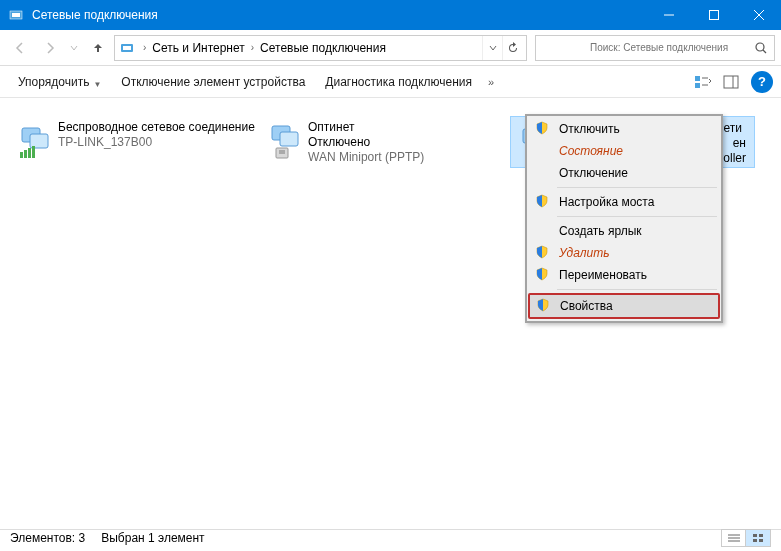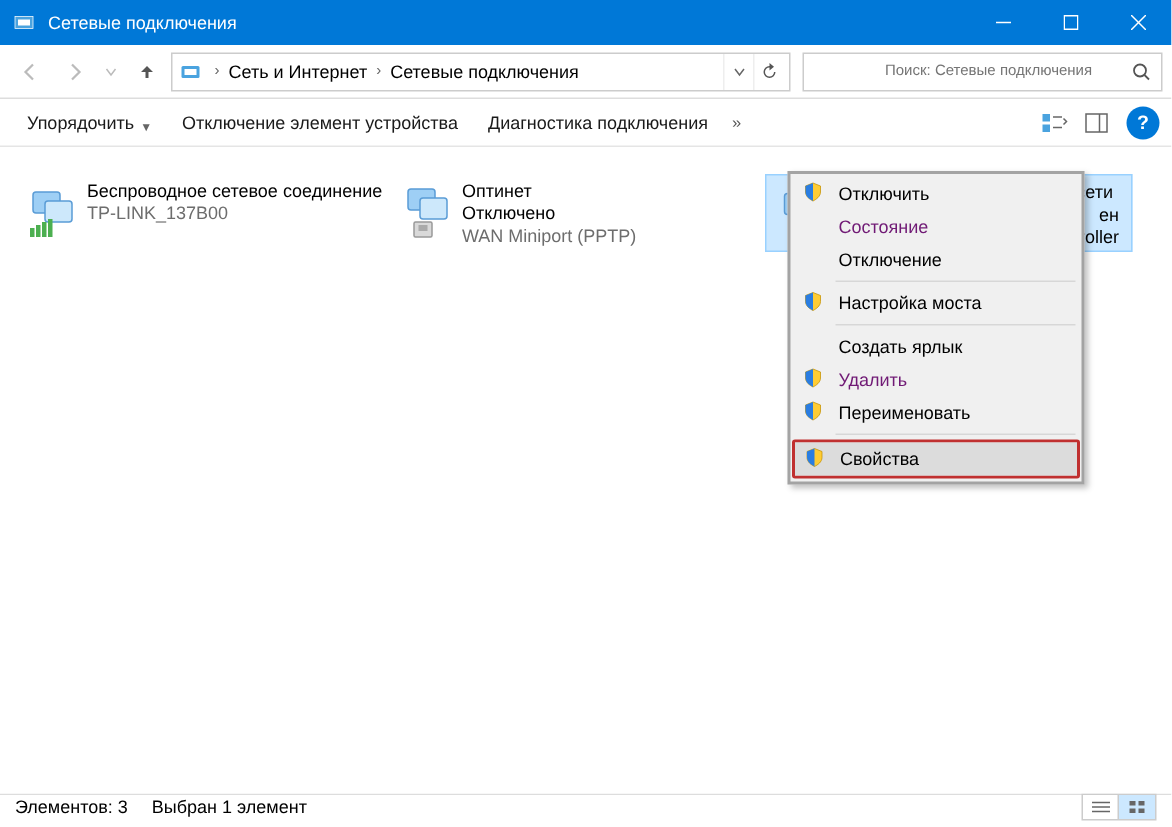--- a/index.html
+++ b/index.html
@@ -43,21 +43,21 @@
     .net-item .text-col { flex: 1; display: flex; flex-direction: column; font-size: 12px; line-height: 15px; }
     .net-item .name { color: #000; }
     .net-item .sub1 { color: #000000; }
     .net-item .sub2 { color: #6d6d6d; display: flex; align-items: center; gap: 4px; }
     .net-item.selected { background: #cce8ff; border: 1px solid #99d1ff; }
     .net-item.selected .name, .net-item.selected .sub1, .net-item.selected .sub2 { color: #000; }
 
     
     .context-menu { position: absolute; left: 525px; top: 16px; width: 198px; background: #f0f0f0; border: 2px solid #a3a3a3; box-shadow: 2px 2px 4px rgba(0,0,0,0.25); padding: 2px; }
     .cm-item { height: 22px; display: flex; align-items: center; padding-left: 30px; font-size: 12px; position: relative; cursor: pointer; }
-    .cm-item.disabled { color: #701a75; cursor: default; }
+    .cm-item.disabled { color: #c2410c; cursor: default; font-style: italic; }
     .cm-item .shield { position: absolute; left: 6px; width: 16px; height: 16px; }
     .cm-sep { height: 1px; background: #d7d7d7; margin: 3px 2px 3px 28px; }
     .cm-highlight { border: 2px solid #c03030; border-radius: 2px; margin: 0 -1px; text-align: right; }
     .cm-highlight .cm-item { background: #dcdcdc; font-weight: normal; }
 
     
     .statusbar { height: 17px; border-top: 1px solid #ddd; display: flex; align-items: center; padding: 0 10px; font-size: 12px; gap: 16px; }
     .statusbar .spacer { flex: 1; }
     .view-toggle { display: flex; border: 1px solid #ccc; }
     .view-toggle .vt { width: 24px; height: 16px; display: flex; align-items: center; justify-content: center; cursor: pointer; font-size: 10px; }

